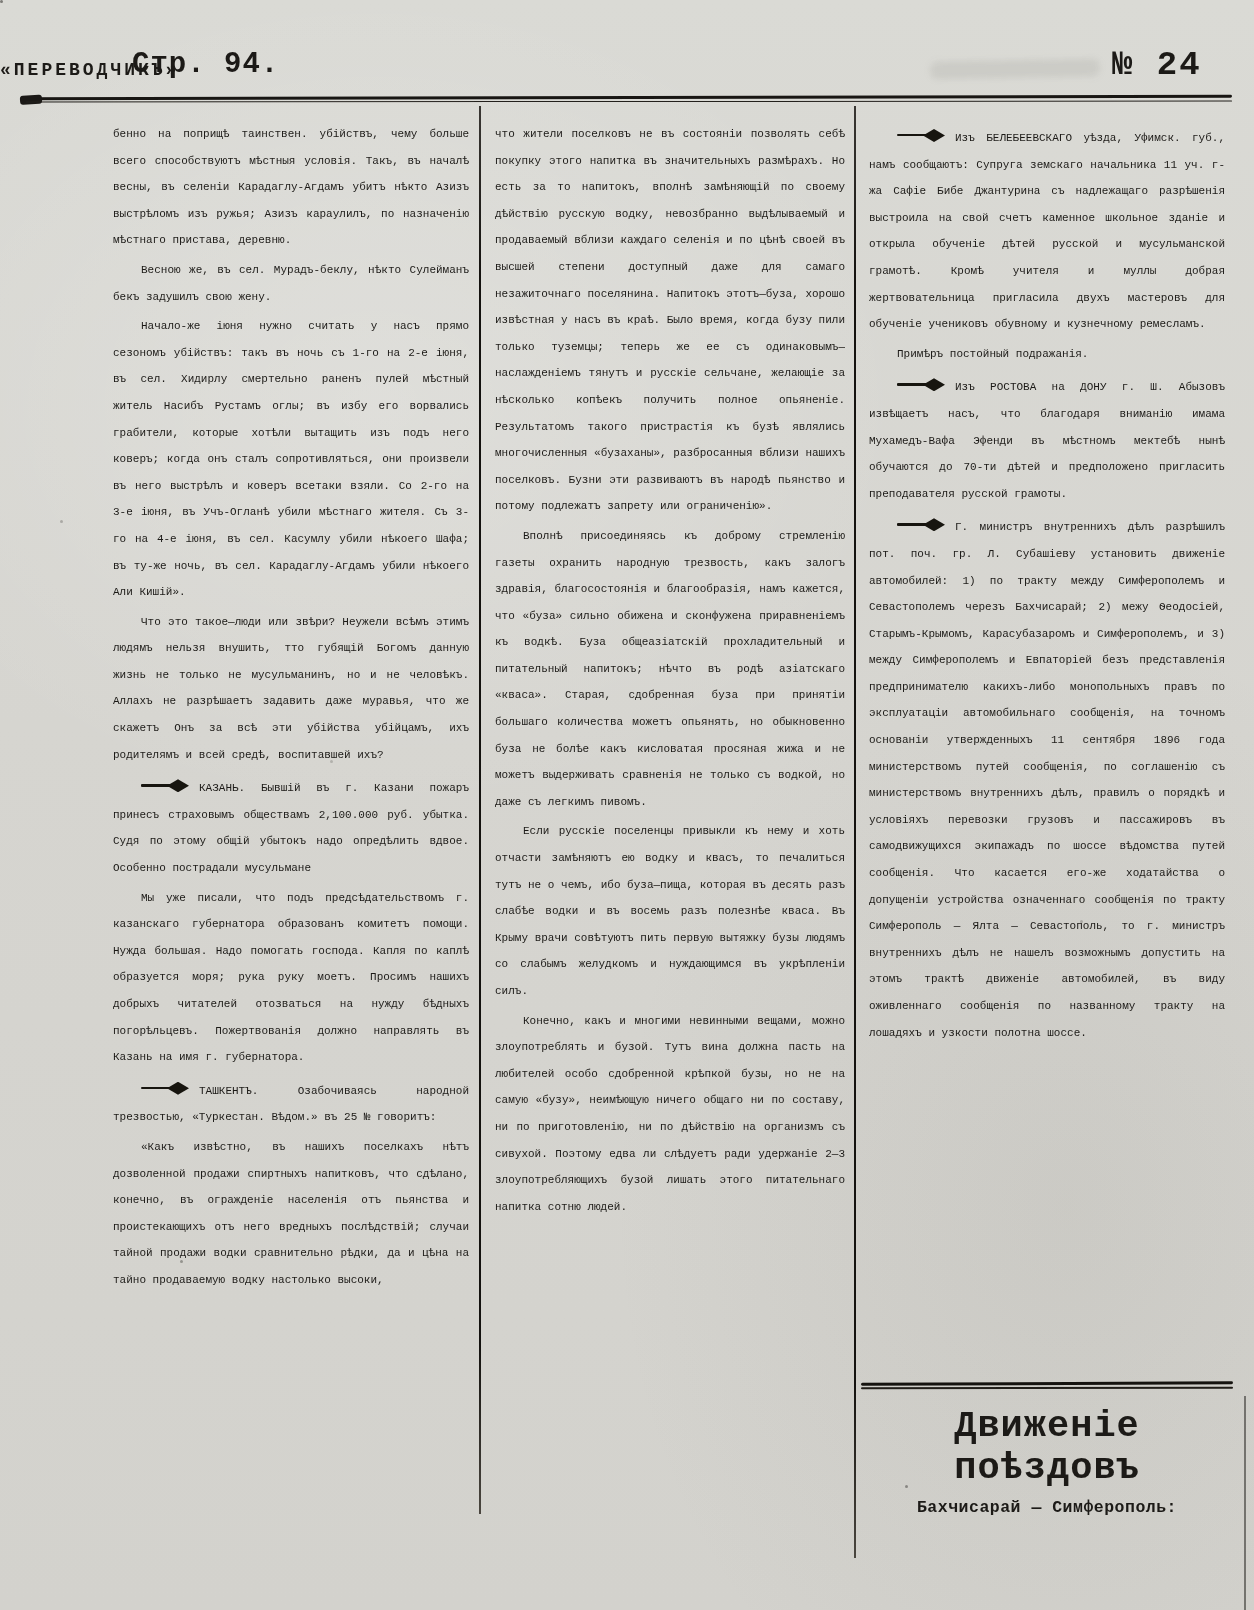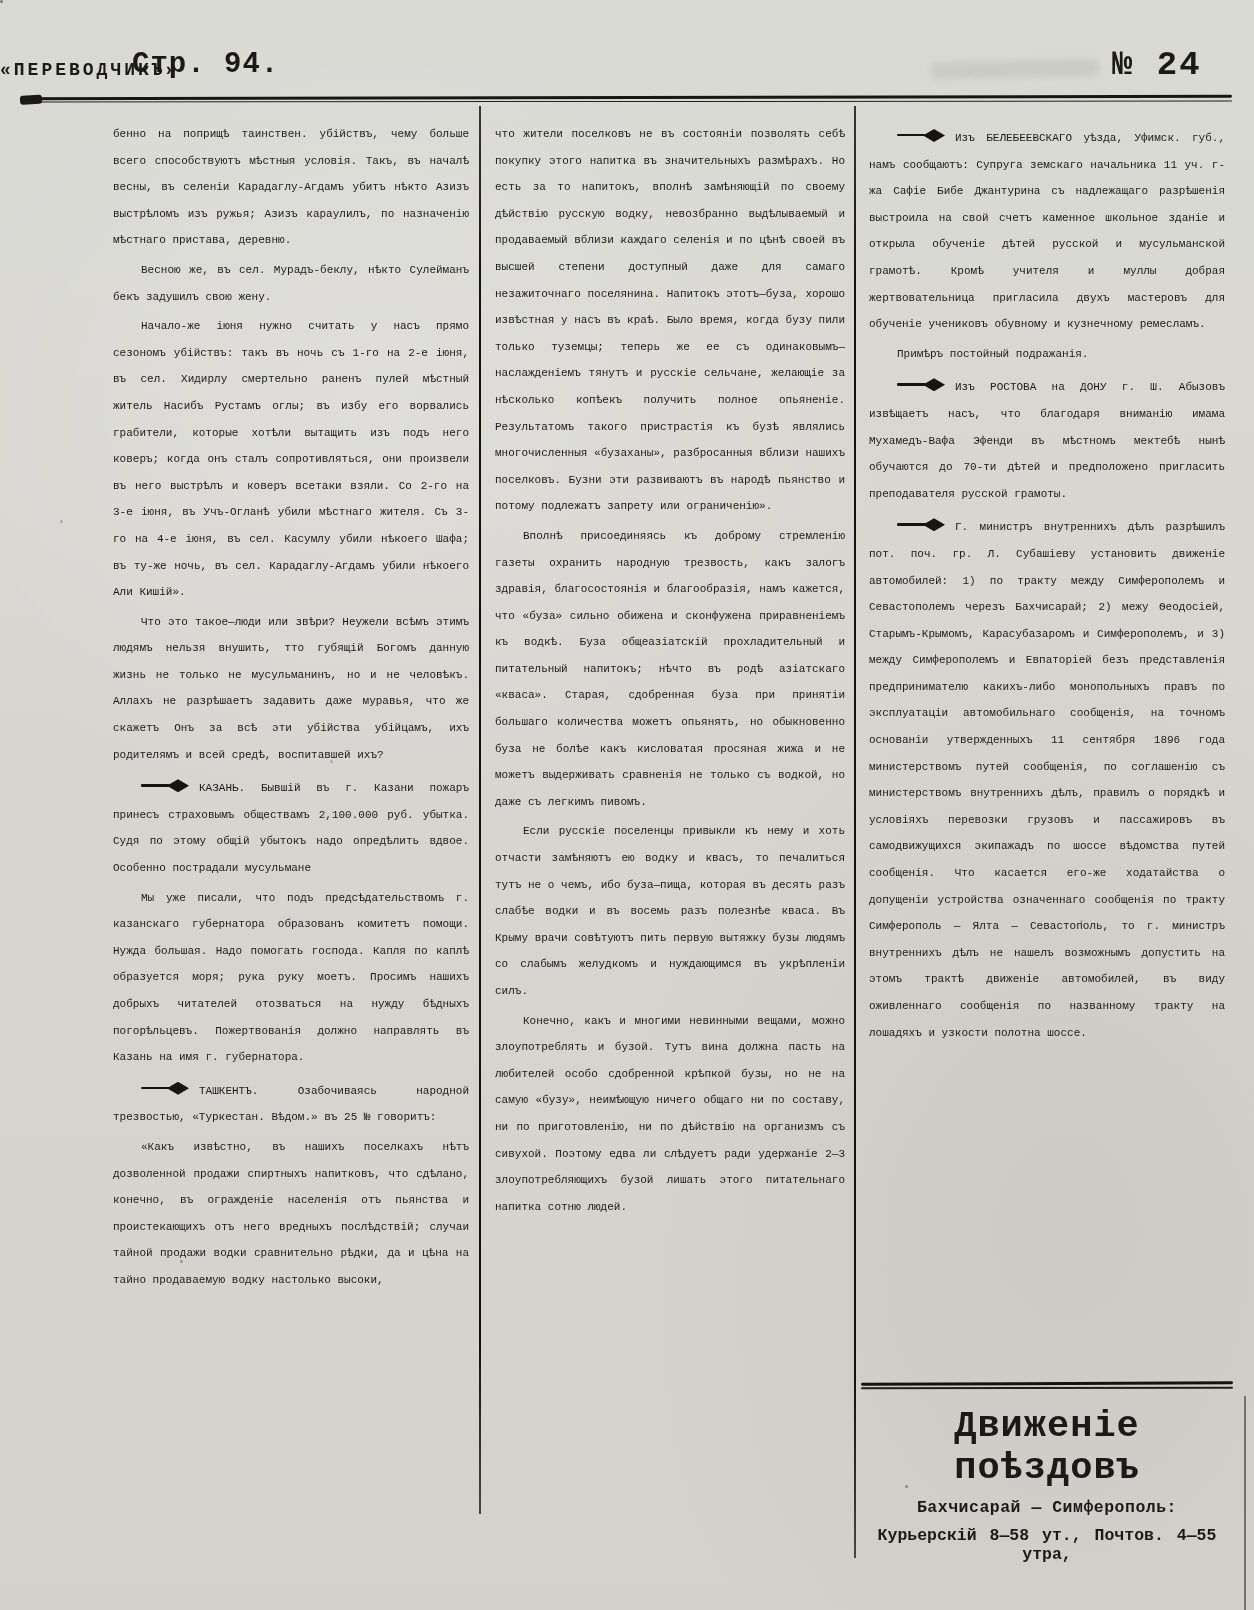--- a/index.html
+++ b/index.html
@@ -105,16 +105,15 @@
     <p class="item"><span class="diamond-marker"></span><span>Г. министръ внутреннихъ дѣлъ разрѣшилъ пот. поч. гр. Л. Субашіеву установить движеніе автомобилей: 1) по тракту между Симферополемъ и Севастополемъ черезъ Бахчисарай; 2) межу Ѳеодосіей, Старымъ-Крымомъ, Карасубазаромъ и Симферополемъ, и 3) между Симферополемъ и Евпаторіей безъ представленія предпринимателю какихъ-либо монопольныхъ правъ по эксплуатаціи автомобильнаго сообщенія, на точномъ основаніи утвержденныхъ 11 сентября 1896 года министерствомъ путей сообщенія, по соглашенію съ министерствомъ внутреннихъ дѣлъ, правилъ о порядкѣ и условіяхъ перевозки грузовъ и пассажировъ въ самодвижущихся экипажадъ по шоссе вѣдомства путей сообщенія. Что касается его-же ходатайства о допущеніи устройства означеннаго сообщенія по тракту Симферополь — Ялта — Севастополь, то г. министръ внутреннихъ дѣлъ не нашелъ возможнымъ допустить на этомъ трактѣ движеніе автомобилей, въ виду оживленнаго сообщенія по названному тракту на лошадяхъ и узкости полотна шоссе.</span></p>
   </div>
 
   <div class="schedule">
     <div class="sched-rule">
         <div class="r1"></div>
         <div class="r2"></div>
       </div>
     <div class="sched-heading">Движеніе поѣздовъ</div>
     <div class="sched-route">Бахчисарай — Симферополь:</div>
-    <div class="sched-trains">Курьерскій 8—58 ут., Почтов. 4—55 утра,</div>
   </div>
 
 </div>
 
 </body></html>

